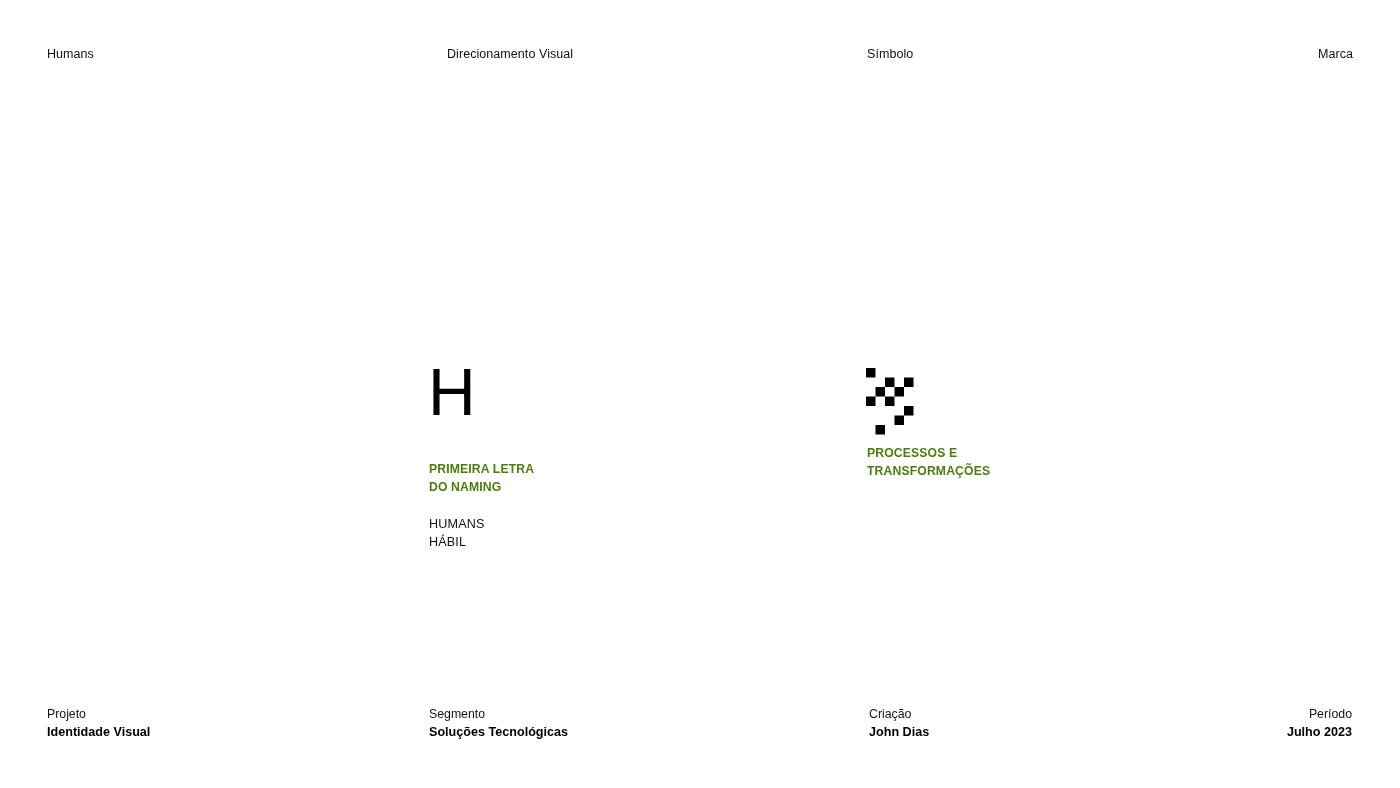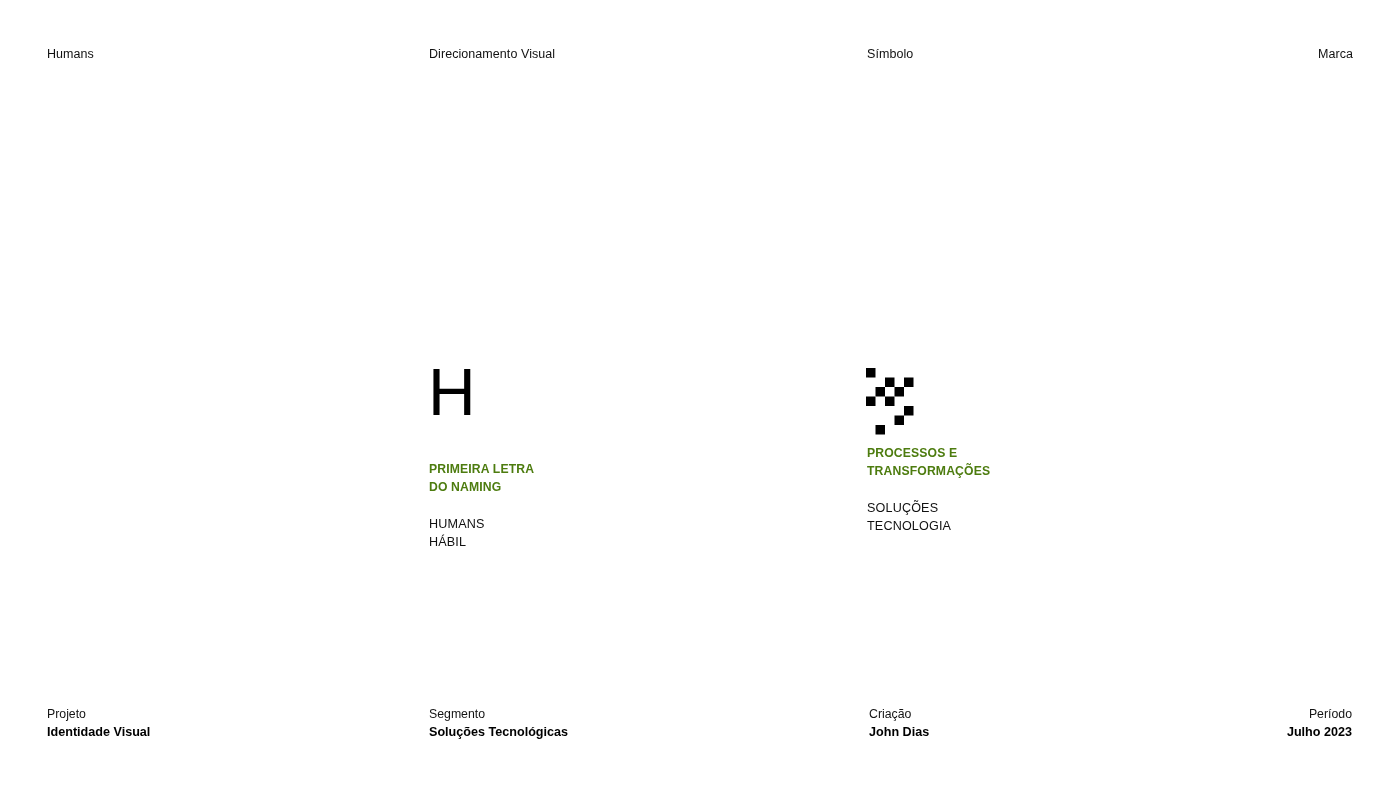--- a/index.html
+++ b/index.html
@@ -36,21 +36,21 @@
   .header-cell {
     position: absolute;
     top: 0;
     font-size: 12.5px;
     line-height: 18px;
     letter-spacing: 0.005em;
     color: #111111;
     white-space: nowrap;
   }
   .hc-1 { left: 47px; }
-  .hc-2 { left: 429px; }
+  .hc-2 { left: 447px; }
   .hc-3 { left: 867px; }
   .hc-4 { right: 47px; text-align: left; }
 
   
   .intro {
     position: absolute;
     left: 429px;
     top: 228px;
     width: 560px;
     font-size: 16.5px;
@@ -174,22 +174,20 @@
   <div class="caption caption-left">
     <div class="caption-title">PRIMEIRA LETRA
 DO NAMING</div>
     <div class="caption-sub">HUMANS
 HÁBIL</div>
   </div>
 
   <div class="caption caption-right">
     <div class="caption-title">PROCESSOS E
 TRANSFORMAÇÕES</div>
-    <div class="caption-sub">SOLUÇÕES
-TECNOLOGIA</div>
   </div>
 
   <div class="footer">
     <div class="footer-cell fc-1">
       <span class="footer-label">Projeto</span>
       <span class="footer-value">Identidade Visual</span>
     </div>
     <div class="footer-cell fc-2">
       <span class="footer-label">Segmento</span>
       <span class="footer-value">Soluções Tecnológicas</span>

